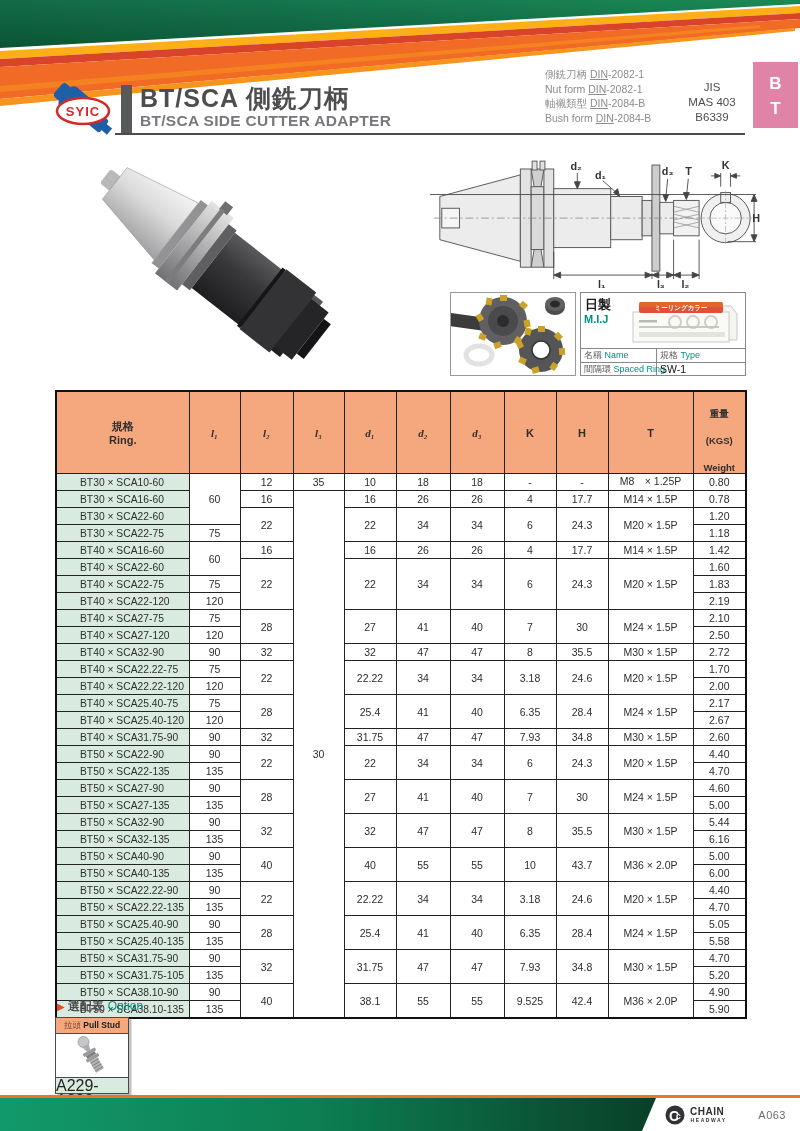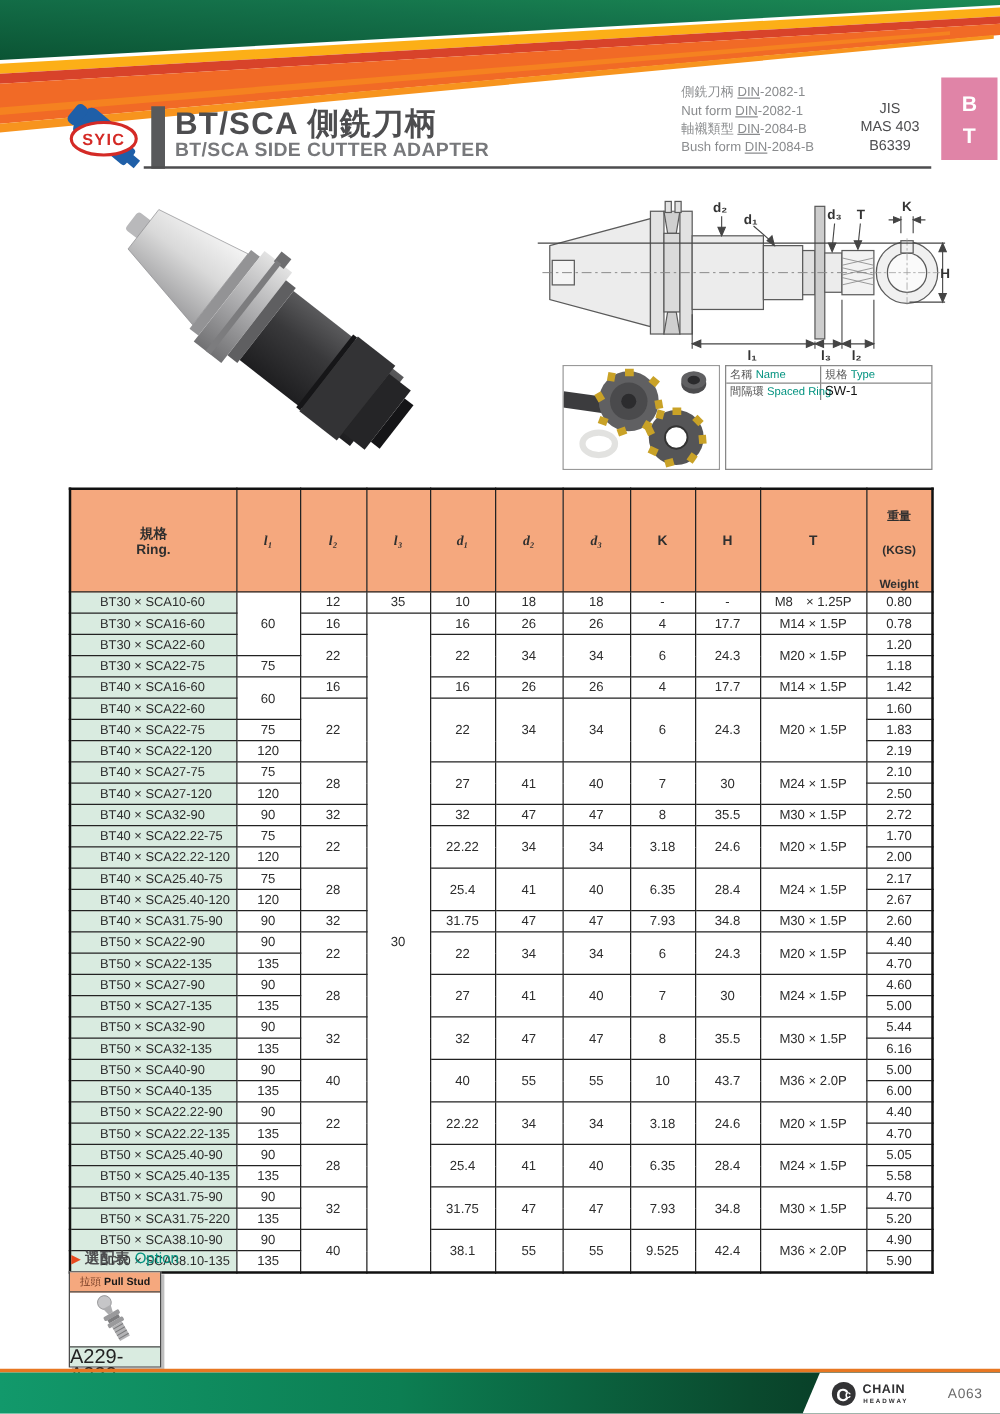--- a/index.html
+++ b/index.html
@@ -274,20 +274,37 @@
     <ellipse cx="28" cy="62" rx="13" ry="9" fill="none" stroke="#E2E2E0" stroke-width="5"></ellipse>
     <g>
       <ellipse cx="104" cy="14" rx="10" ry="8" fill="#4c4c4e"></ellipse>
       <ellipse cx="104" cy="11" rx="10" ry="7" fill="#606062"></ellipse>
       <ellipse cx="104" cy="11" rx="5" ry="3.5" fill="#2a2a2c"></ellipse>
     </g>
   </svg>
 </div>
 
 <div class="abs mij">
+  <div class="mij-top">
+    <div class="mij-zh">日製</div>
+    <div class="mij-en">M.I.J</div>
+    <svg width="118" height="53" style="position:absolute;left:42px;top:1px;">
+      <polygon points="18,12 108,12 114,20 114,46 24,46 18,38" fill="#F4F4F1" stroke="#C9C9C4" stroke-width="1"></polygon>
+      <rect x="10" y="18" width="96" height="30" fill="#FAFAF7" stroke="#C9C9C4" stroke-width="1"></rect>
+      <rect x="16" y="8" width="84" height="11" rx="2" fill="#E05038"></rect>
+      <rect x="16" y="8" width="84" height="5" rx="2" fill="#E87722" opacity="0.55"></rect>
+      <text x="58" y="16" text-anchor="middle" font-size="6.5" font-weight="bold" fill="#fff">ミーリングカラー</text>
+      <circle cx="52" cy="28" r="6" fill="none" stroke="#CFCFCA" stroke-width="2"></circle>
+      <circle cx="70" cy="28" r="6" fill="none" stroke="#CFCFCA" stroke-width="2"></circle>
+      <circle cx="88" cy="28" r="6" fill="none" stroke="#CFCFCA" stroke-width="2"></circle>
+      <rect x="16" y="26" width="18" height="2.5" fill="#B9B9B4"></rect>
+      <rect x="16" y="32" width="80" height="2" fill="#C9C9C4"></rect>
+      <rect x="16" y="38" width="86" height="5" fill="#E4E4DF"></rect>
+    </svg>
+  </div>
   <div class="mij-grid">
     <div class="cell"><span class="zh-gray">名稱</span> <span class="teal">Name</span></div>
     <div class="cell"><span class="zh-gray">規格</span> <span class="teal">Type</span></div>
     <div class="cell"><span class="zh-gray">間隔環</span> <span class="teal">Spaced Ring</span></div>
     <div class="cell mij-sw"><span>SW-1</span></div>
   </div>
 </div>
 
 <table class="spec">
   <colgroup>
@@ -583,21 +600,21 @@
         <td rowspan="2">32</td>
         <td rowspan="2">31.75</td>
         <td rowspan="2">47</td>
         <td rowspan="2">47</td>
         <td rowspan="2">7.93</td>
         <td rowspan="2">34.8</td>
         <td rowspan="2">M30 × 1.5P</td>
         <td>4.70</td>
       </tr>
       <tr>
-        <td class="spec-c">BT50 × SCA31.75-220</td>
+        <td class="spec-c">BT50 × SCA31.75-105</td>
         <td>135</td>
         <td>5.20</td>
       </tr>
       <tr>
         <td class="spec-c">BT50 × SCA38.10-90</td>
         <td>90</td>
         <td rowspan="2">40</td>
         <td rowspan="2">38.1</td>
         <td rowspan="2">55</td>
         <td rowspan="2">55</td>

